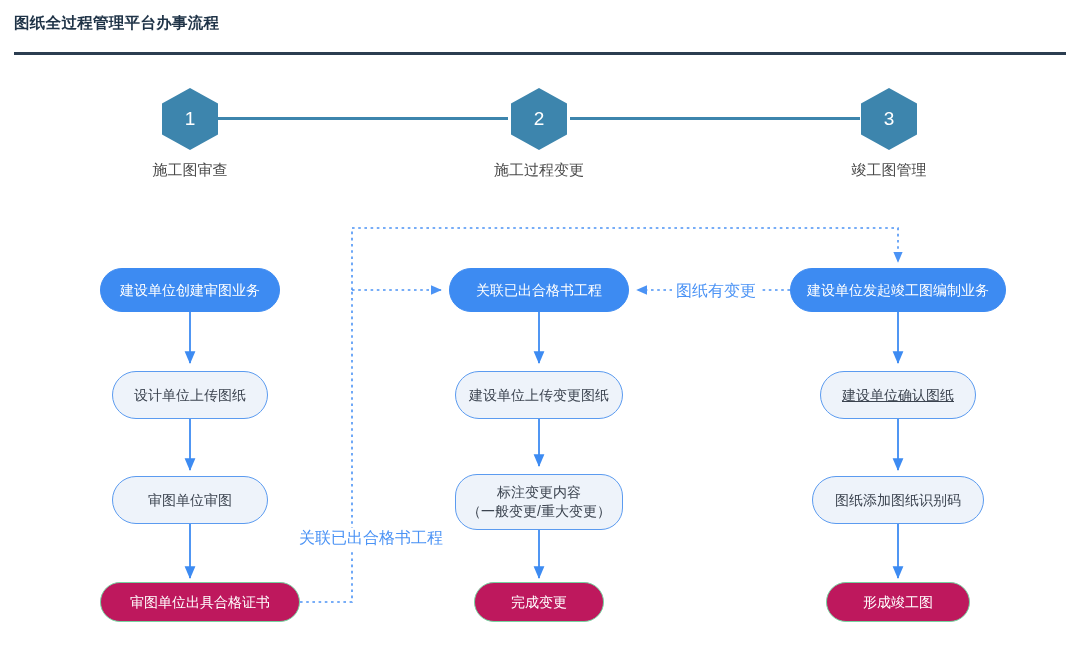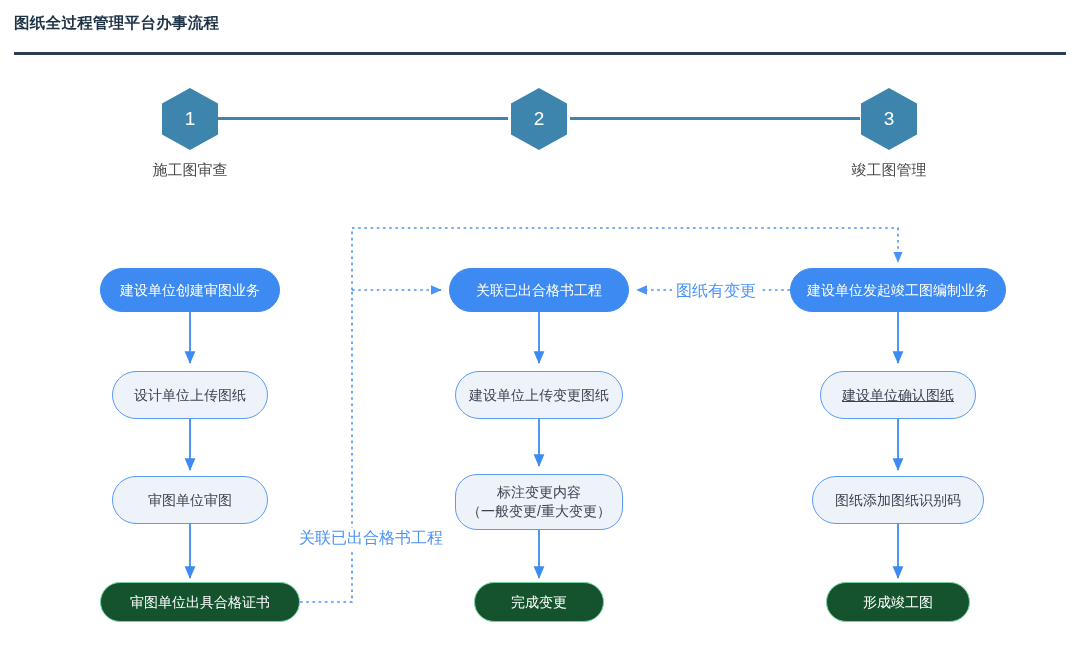--- a/index.html
+++ b/index.html
@@ -113,21 +113,21 @@
     background: #3d8bf2;
     border: 1px solid #3d8bf2;
     color: #ffffff;
   }
   .node.step-node {
     background: #eef3fa;
     border: 1.4px solid #5b9bf0;
     color: #3c4450;
   }
   .node.end {
-    background: #14532d;
+    background: #be185d;
     border: 1px solid #76d3a0;
     color: #ffffff;
   }
   .node .l2 { display: block; }
 
   .edge-label {
     position: absolute;
     font-size: 16px;
     color: #4b93f5;
     background: #ffffff;
@@ -146,20 +146,21 @@
   <div class="stepper">
     <div class="step-line" style="left:218px;width:290px;"></div>
     <div class="step-line" style="left:570px;width:290px;"></div>
 
     <div class="step" style="left:190px;">
       <div class="hex">1</div>
       <div class="step-label">施工图审查</div>
     </div>
     <div class="step" style="left:539px;">
       <div class="hex">2</div>
+      <div class="step-label">施工过程变更</div>
     </div>
     <div class="step" style="left:889px;">
       <div class="hex">3</div>
       <div class="step-label">竣工图管理</div>
     </div>
   </div>
 
   <div class="flow">
 
     <svg viewBox="0 0 1080 667">

